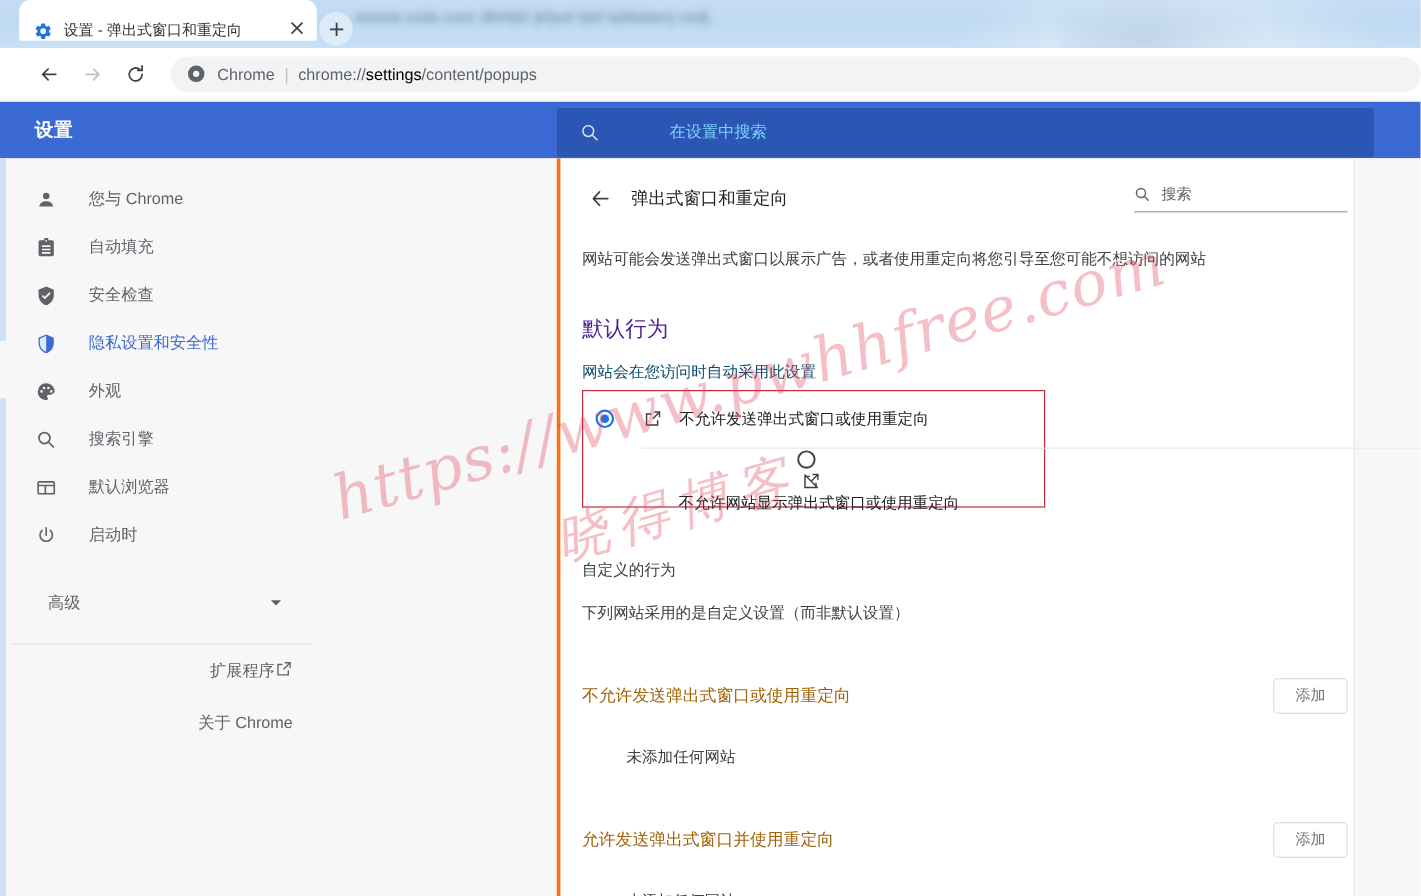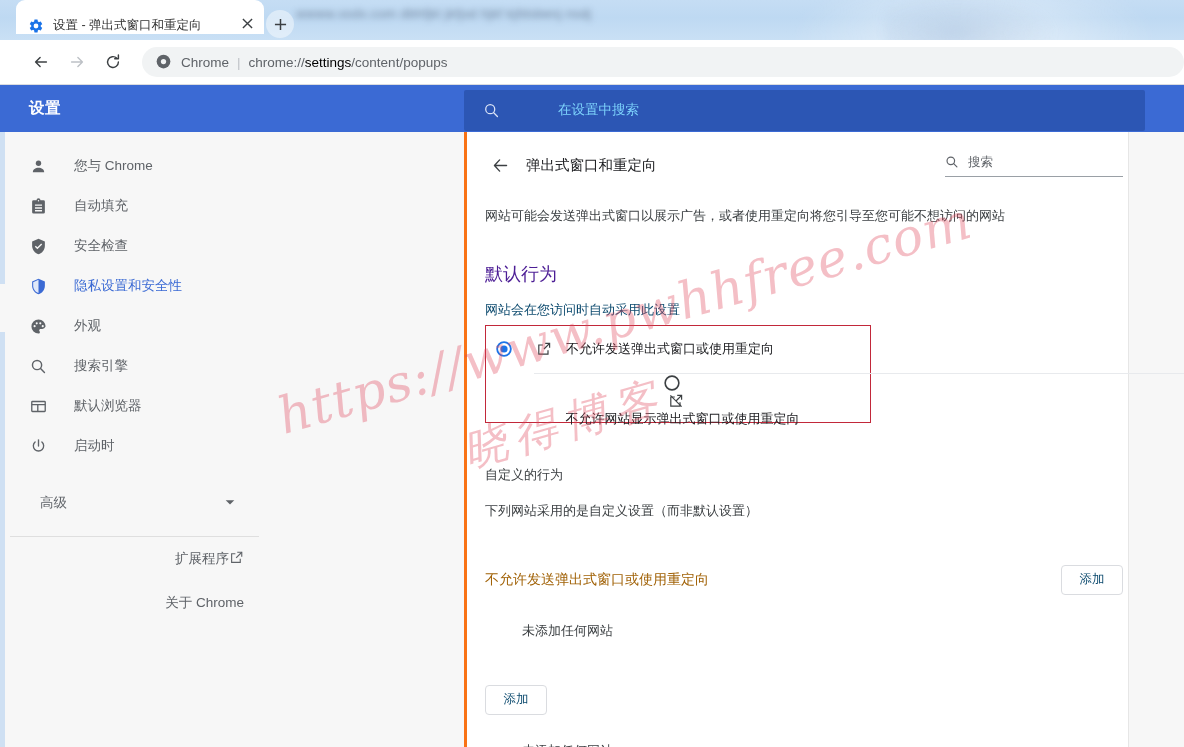--- a/index.html
+++ b/index.html
@@ -250,21 +250,21 @@
     display: flex; align-items: center;
     padding-top: 45px;
     width: 664px;
   }
   .perm-label { flex: 1 1 auto; font-size: 14px; color: #a16207; }
   .add-btn {
     width: 62px; height: 30px;
     border: 1px solid #dadce0;
     border-radius: 4px;
     background: #fff;
-    color: #0c4a6e;
+    color: #737373;
     font-size: 12.5px;
     display: flex; align-items: center; justify-content: center;
     margin-right: 26px;
   }
   .empty-row {
     font-size: 13px; color: #3c4043;
     padding-top: 27px;
     padding-left: 37px;
   }
 
@@ -561,20 +561,21 @@
         <div class="custom-head">自定义的行为</div>
         <div class="custom-sub">下列网站采用的是自定义设置（而非默认设置）</div>
 
         <div class="perm-row">
           <span class="perm-label">不允许发送弹出式窗口或使用重定向</span>
           <span class="add-btn">添加</span>
         </div>
         <div class="empty-row">未添加任何网站</div>
 
         <div class="perm-row">
+          <span class="perm-label">允许发送弹出式窗口并使用重定向</span>
           <span class="add-btn">添加</span>
         </div>
         <div class="empty-row">未添加任何网站</div>
 
       </div>
     </div>
   </div>
 
   <div class="watermark">
     <div class="wm-url">https://www.pwhhfree.com</div>

